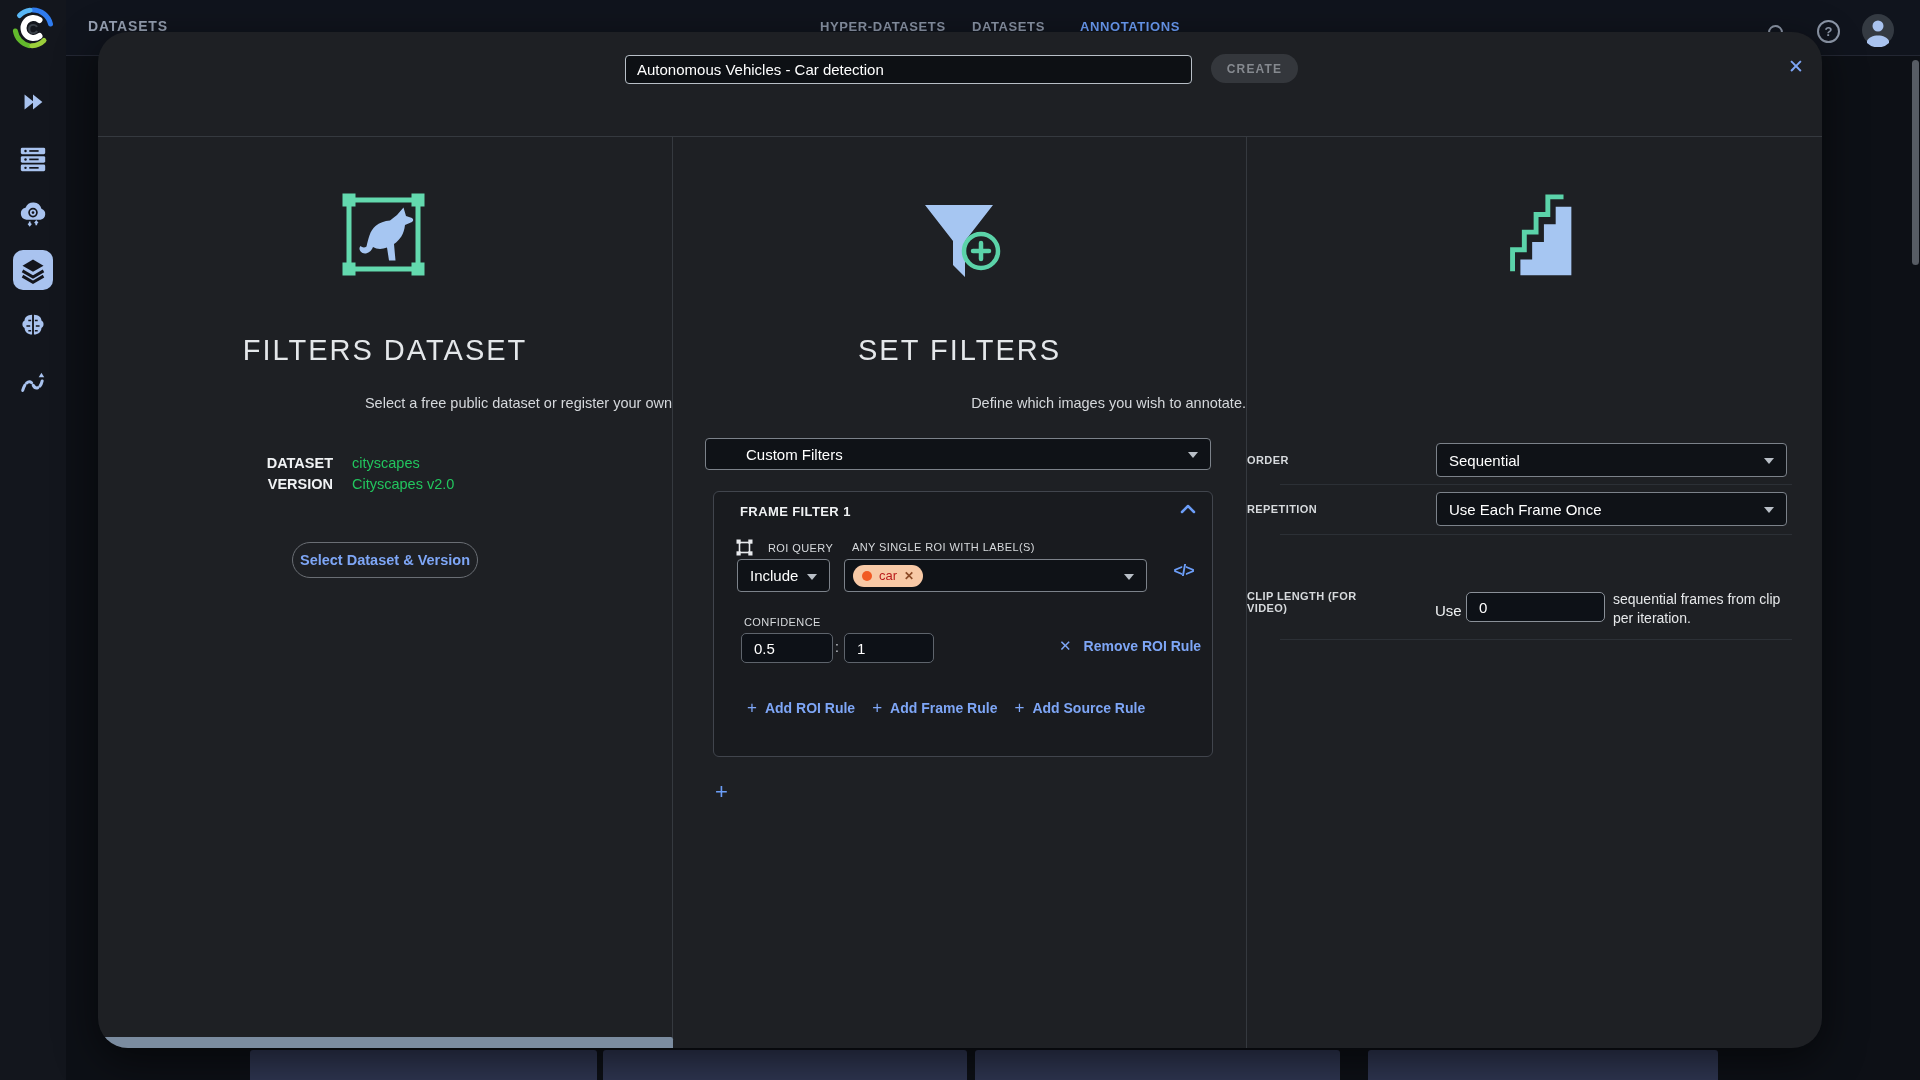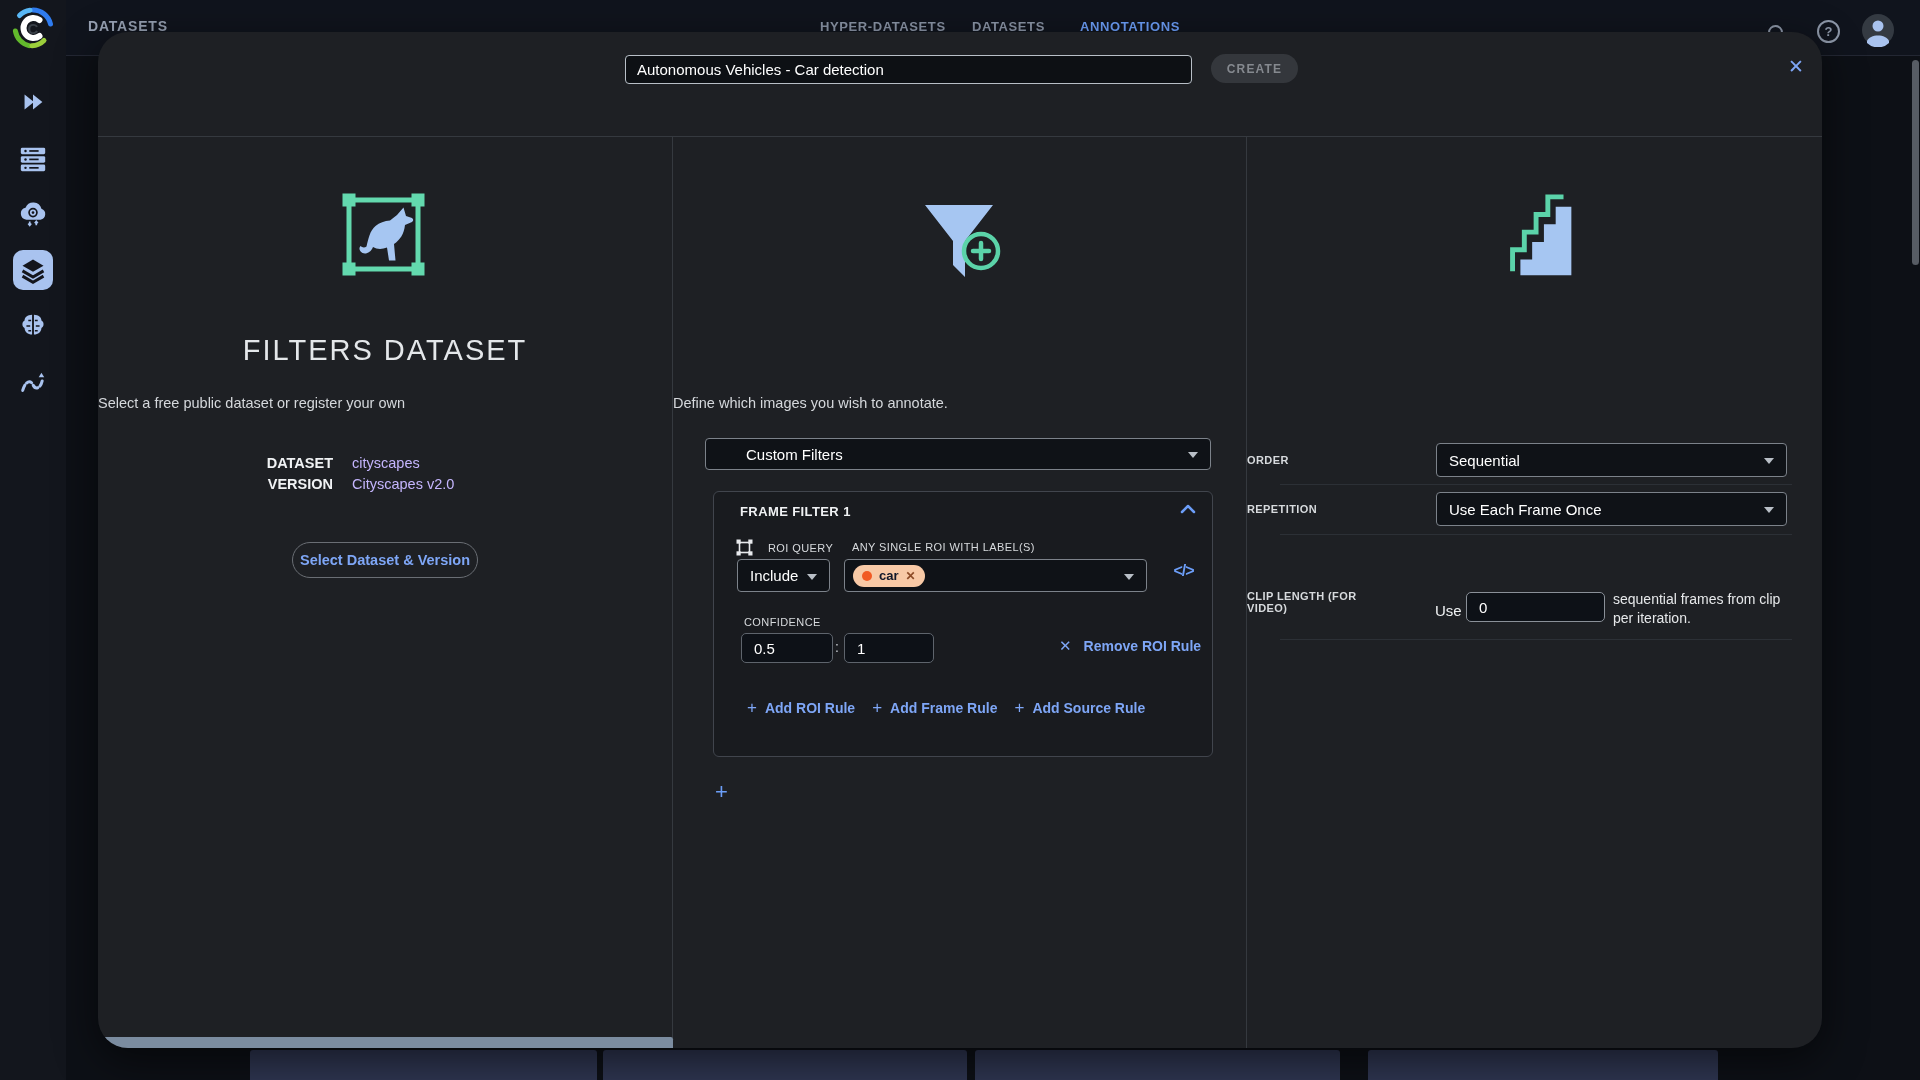--- a/index.html
+++ b/index.html
@@ -28,44 +28,44 @@
   #modal-header { position:absolute; left:0; top:0; width:100%; height:105px; border-bottom:1px solid #35393f; }
   #task-name { position:absolute; left:527px; top:23px; width:567px; height:29px; background:#0d1014; border:1px solid #b8bfc7; border-radius:4px; color:#ffffff; font-size:15px; padding:8px 11px; font-family:"Liberation Sans",sans-serif; outline:none; }
   #create-btn { position:absolute; left:1113px; top:22px; width:87px; height:29px; background:#34373c; border:none; border-radius:15px; color:#85898f; font-weight:bold; font-size:12px; letter-spacing:1.2px; cursor:pointer; font-family:"Liberation Sans",sans-serif; }
   #modal-close { position:absolute; left:1684px; top:20px; width:28px; height:28px; color:#7ea6f6; font-size:19px; display:flex; align-items:center; justify-content:center; cursor:pointer; }
   #modal-body { position:absolute; left:0; top:105px; width:100%; height:911px; display:flex; }
   .col { position:relative; height:100%; }
   #col-dataset  { width:575px; border-right:1px solid #35393f; }
   #col-filters  { width:574px; border-right:1px solid #35393f; }
   #col-iteration{ width:574px; }
   .col-title { position:absolute; top:197px; left:0; right:0; text-align:center; font-size:29px; letter-spacing:2px; color:#e4e7ea; font-weight:normal; }
-  .col-sub { position:absolute; top:258px; left:0; right:0; text-align:left; font-size:14.5px; color:#d5d8dc; }
+  .col-sub { position:absolute; top:258px; left:0; right:0; text-align:right; font-size:14.5px; color:#d5d8dc; }
   .col-icon { position:absolute; }
   
   #ds-fields { position:absolute; top:316px; left:0; right:0; font-size:14.5px; line-height:21px; }
   .ds-row { display:flex; }
   .ds-label { width:235px; text-align:right; font-weight:bold; color:#f0f2f4; }
-  .ds-value { margin-left:19px; color:#c4b5fd; }
+  .ds-value { margin-left:19px; color:#22c55e; }
   #ds-select-btn { position:absolute; left:194px; top:405px; width:186px; height:36px; border:1px solid #6a6e74; background:transparent; border-radius:18px; color:#7ea6f6; font-weight:bold; font-size:14.5px; cursor:pointer; font-family:"Liberation Sans",sans-serif; }
   
   .sel { background:#0f1217; border:1px solid #7c828a; border-radius:4px; color:#ffffff; font-size:15px; display:flex; align-items:center; padding:0 12px; cursor:pointer; position:relative; }
   .caret { position:absolute; right:12px; top:50%; margin-top:-2px; width:0; height:0; border-left:5px solid transparent; border-right:5px solid transparent; border-top:6px solid #b9bfc7; }
   
   #preset-select { position:absolute; left:32px; top:301px; width:506px; height:32px;padding-left:40px; }
   #filter-panel { position:absolute; left:40px; top:354px; width:500px; height:266px; background:#191b1f; border:1px solid #41454d; border-radius:6px; }
   #ff-title { position:absolute; left:26px; top:12px; font-size:13px; font-weight:bold; letter-spacing:.4px; color:#f0f2f4; }
   #ff-collapse { position:absolute; right:16px; top:12px; cursor:pointer; }
   .mini-label { font-size:11px; font-weight:normal; letter-spacing:.4px; color:#d7dadd;margin-left:8px; }
   #roi-label-row { position:absolute; left:22px; top:47px; display:flex; align-items:center; }
   #labels-col-label { position:absolute; left:130px; top:49px; }
   #include-select { position:absolute; left:23px; top:67px; width:93px; height:33px; }
   #labels-select { position:absolute; left:130px; top:67px; width:303px; height:33px; background:#0f1217; border:1px solid #7c828a; border-radius:4px; display:flex; align-items:center; padding:0 8px; cursor:pointer; position:absolute; }
   .chip { display:flex; align-items:center; background:#f8c9a6; border-radius:11px; height:22px; padding:0 9px; gap:7px; }
   .chip-dot { width:10px; height:10px; border-radius:50%; background:#f15a24; }
-  .chip-text { font-size:13px; color:#0f172a;font-weight:bold; }
+  .chip-text { font-size:13px; color:#b91c1c; }
   .chip-x { font-size:12px; color:#8c4a26; cursor:pointer; font-weight:bold; }
   #code-icon { position:absolute; left:447px; top:70px; width:45px; text-align:center; color:#6c9ef8; font-weight:bold; font-size:16px; letter-spacing:-1px; cursor:pointer; }
   #confidence-label { position:absolute; left:22px; top:124px; }
   .num-input { position:absolute; height:30px; background:#0d1117; border:1px solid #5e646c; border-radius:5px; color:#ffffff; font-size:15px; padding:0 12px; font-family:"Liberation Sans",sans-serif; outline:none; }
   #conf-colon { position:absolute; left:121px; top:147px; color:#c9cdd2; font-size:14px; }
   #remove-roi { position:absolute; left:345px; top:145px; display:flex; align-items:center; gap:12px; color:#7ea6f6; font-weight:bold; font-size:14px; cursor:pointer; }
   #add-row { position:absolute; left:33px; top:206px; display:flex; gap:17px; }
   .add-link { display:flex; align-items:center; gap:8px; color:#7ea6f6; font-weight:bold; font-size:14px; cursor:pointer; }
   .plus-glyph { font-weight:normal; font-size:17px; }
   #add-filter-btn { position:absolute; left:42px; top:645px; color:#6c9ef8; font-size:22px; cursor:pointer; line-height:20px; }
@@ -202,20 +202,21 @@
         <button id="ds-select-btn">Select Dataset &amp; Version</button>
       </div>
 
       <div class="col" id="col-filters">
         <svg class="col-icon" style="left:240px;top:54px" width="100" height="100" viewBox="0 0 100 100">
           <polygon points="12,14 80,14 52,50 52,86 40,74 40,50" fill="#a6c6f2"></polygon>
           <circle cx="68" cy="60" r="17" fill="#1e2024" stroke="#5bd3a9" stroke-width="4.5"></circle>
           <line x1="68" y1="52" x2="68" y2="68" stroke="#5bd3a9" stroke-width="4.5" stroke-linecap="round"></line>
           <line x1="60" y1="60" x2="76" y2="60" stroke="#5bd3a9" stroke-width="4.5" stroke-linecap="round"></line>
         </svg>
+        <div class="col-title">SET FILTERS</div>
         <div class="col-sub">Define which images you wish to annotate.</div>
 
         <div class="sel" id="preset-select">
           <span>Custom Filters</span>
           <span class="caret"></span>
         </div>
 
         <div id="filter-panel">
           <div id="ff-title">FRAME FILTER 1</div>
           <svg id="ff-collapse" width="16" height="10" viewBox="0 0 16 10">

